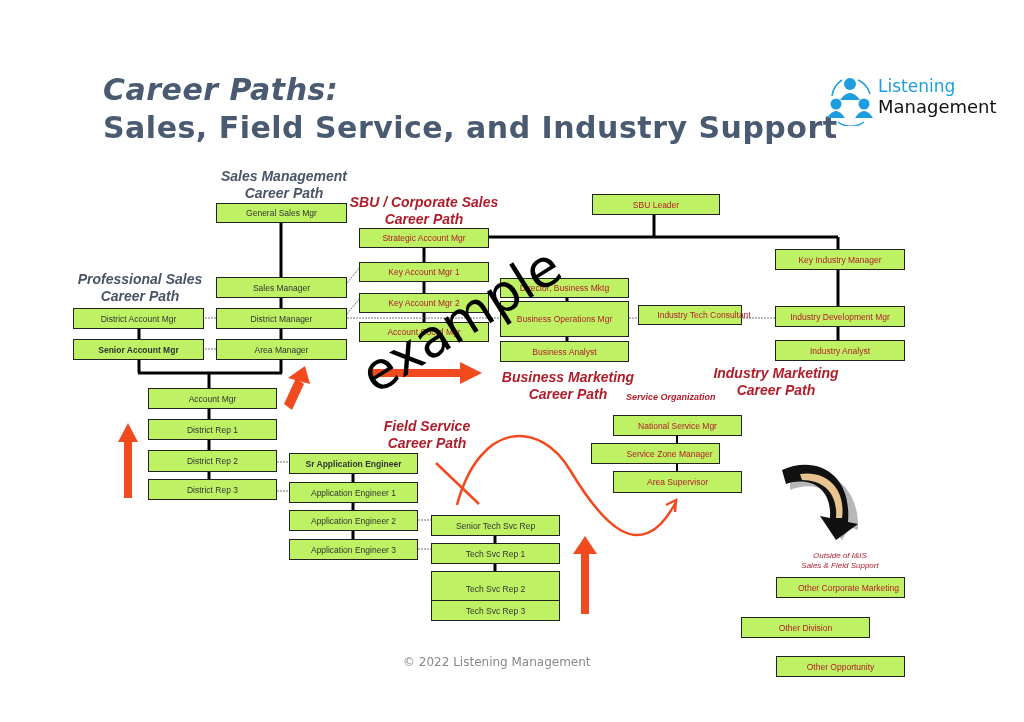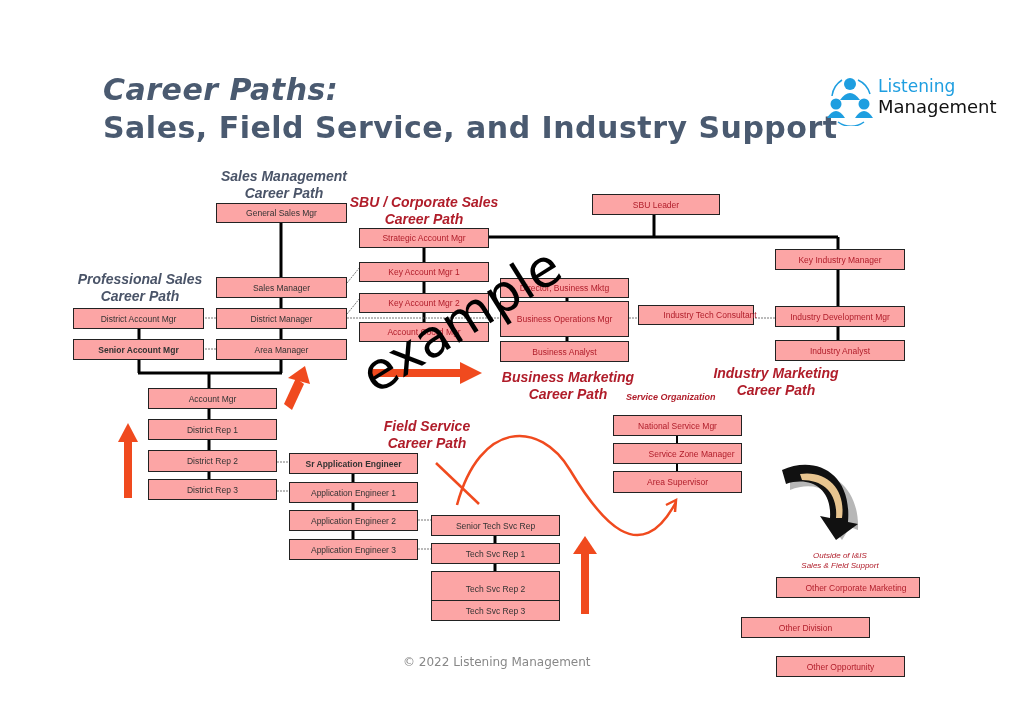--- a/index.html
+++ b/index.html
@@ -5,21 +5,21 @@
   html, body { margin:0; padding:0; }
   body { width:1024px; height:722px; background:#ffffff; position:relative; overflow:hidden;
          font-family:"Liberation Sans", sans-serif; }
   .title { position:absolute; left:103px; color:#4a5a70; font-family:"DejaVu Sans", sans-serif; font-weight:bold; letter-spacing:0.5px; }
   #title1 { top:72px; font-size:30px; font-style:italic; }
   #title2 { top:110px; font-size:30px; }
   .logo { position:absolute; left:826px; top:74px; width:180px; height:52px; }
   .logo-l1 { position:absolute; left:52px; top:2px; color:#1e9ee0; font-family:"DejaVu Sans", sans-serif; font-size:17px; }
   .logo-l2 { position:absolute; left:52px; top:22px; color:#111; font-family:"DejaVu Sans", sans-serif; font-size:18px; }
   svg.lines { position:absolute; left:0; top:0; }
-  .box { position:absolute; box-sizing:border-box; border:1.5px solid #222; background:#fca5a5;
+  .box { position:absolute; box-sizing:border-box; border:1.5px solid #222; background:#bef264;
          font-size:8.5px; color:#333; display:flex; align-items:center; justify-content:center; white-space:nowrap; }
   .box.red { color:#b01d2a; }
   .heading { position:absolute; font-weight:bold; font-style:italic; text-align:center; line-height:17px; font-size:14px; }
   .heading.gray { color:#4a5468; }
   .heading.red { color:#b01d2a; }
   .small-red { position:absolute; color:#b01d2a; font-style:italic; font-size:8px; text-align:center; line-height:10px; }
   .service-org { position:absolute; left:626px; top:392px; color:#b01d2a; font-weight:bold; font-style:italic; font-size:9px; }
   .footer { position:absolute; left:403px; top:655px; color:#888; font-size:12px; font-family:"DejaVu Sans", sans-serif; }
   .watermark { position:absolute; left:382px; top:345px; font-size:52px; color:#000; font-family:"DejaVu Sans", sans-serif;
                transform:rotate(-32deg); transform-origin:left bottom; }
@@ -161,29 +161,29 @@
 
 <div class="box red" style="left:359px; top:228px; width:130px; height:20px;">Strategic Account Mgr</div>
 <div class="box red" style="left:359px; top:262px; width:130px; height:20px;">Key Account Mgr 1</div>
 <div class="box red" style="left:359px; top:293px; width:130px; height:20px;">Key Account Mgr 2</div>
 <div class="box red" style="left:359px; top:322px; width:130px; height:20px;">Account Coord Mgr</div>
 
 <div class="box" style="left:592px; top:194px; width:128px; height:21px; color:#b01d2a;">SBU Leader</div>
 <div class="box red" style="left:500px; top:278px; width:129px; height:20px;">Director, Business Mktg</div>
 <div class="box red" style="left:500px; top:301px; width:129px; height:36px;">Business Operations Mgr</div>
 <div class="box red" style="left:500px; top:341px; width:129px; height:21px;">Business Analyst</div>
-<div class="box red" style="left:638px; top:305px; width:116px; height:20px;padding-left:28px;">Industry Tech Consultant</div>
+<div class="box red" style="left:638px; top:305px; width:104px; height:20px;padding-left:28px;">Industry Tech Consultant</div>
 
 <div class="box red" style="left:775px; top:249px; width:130px; height:21px;">Key Industry Manager</div>
 <div class="box red" style="left:775px; top:306px; width:130px; height:21px;">Industry Development Mgr</div>
 <div class="box red" style="left:775px; top:340px; width:130px; height:21px;">Industry Analyst</div>
 
 <div class="box red" style="left:613px; top:415px; width:129px; height:21px;">National Service Mgr</div>
-<div class="box red" style="left:613px; top:443px; width:129px; height:21px;padding-left:28px;">Service Zone Manager</div>
+<div class="box red" style="left:591px; top:443px; width:129px; height:21px;padding-left:28px;">Service Zone Manager</div>
 <div class="box red" style="left:613px; top:471px; width:129px; height:22px;">Area Supervisor</div>
 
-<div class="box red" style="left:776px; top:577px; width:144px; height:21px;padding-left:16px;">Other Corporate Marketing</div>
+<div class="box red" style="left:776px; top:577px; width:129px; height:21px;padding-left:16px;">Other Corporate Marketing</div>
 <div class="box red" style="left:741px; top:617px; width:129px; height:21px;">Other Division</div>
 <div class="box red" style="left:776px; top:656px; width:129px; height:21px;">Other Opportunity</div>
 
 <div class="watermark">example</div>
 
 <div class="footer">© 2022 Listening Management</div>
 
 </body></html>

